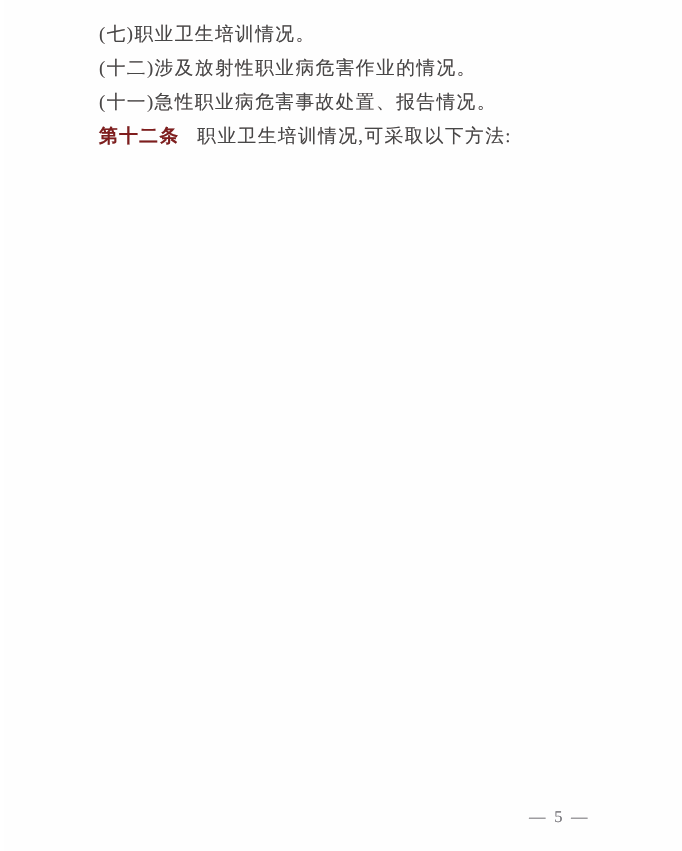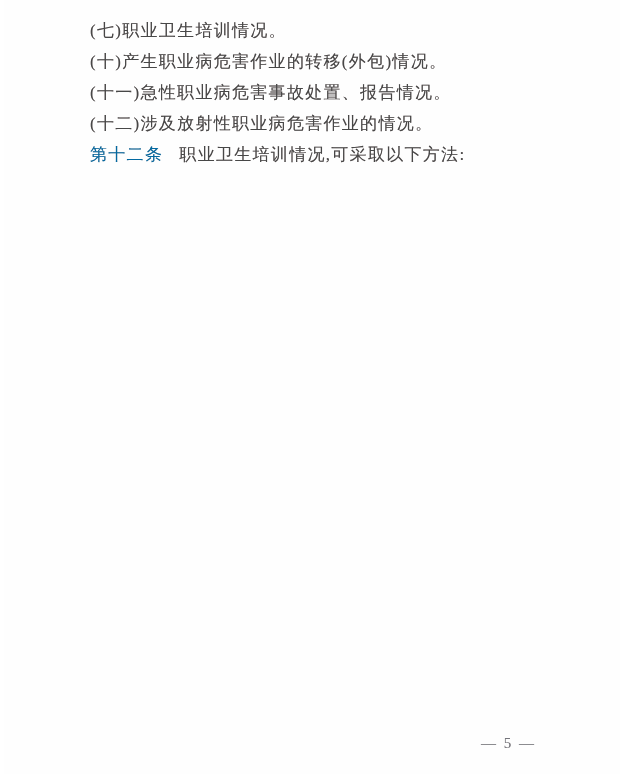--- a/index.html
+++ b/index.html
@@ -34,43 +34,42 @@
     text-align: justify;
     text-justify: inter-ideograph;
     text-shadow: 0 0 0.5px rgba(110, 80, 80, 0.45);
   }
   .content p {
     margin: 0;
     padding: 0;
     text-indent: 2em;
   }
   .article-number {
-    font-weight: normal;
-    color: #0369a1;
+    font-weight: bold;
+    color: #7f1d1d;
     margin-right: 0.95em;
   }
   .footer {
     position: absolute;
     top: 735px;
     right: 88px;
     color: #74747a;
     font-size: 15px;
     letter-spacing: 2px;
     text-shadow: 0 0 0.5px rgba(110, 100, 100, 0.4);
   }
 </style>
 </head>
 <body>
 
 <div class="page">
   <div class="content">
     <p>(七)职业卫生培训情况。</p>
-    <p>(十)产生职业病危害作业的转移(外包)情况。</p>
+    <p>(十二)涉及放射性职业病危害作业的情况。</p>
     <p>(十一)急性职业病危害事故处置、报告情况。</p>
-    <p>(十二)涉及放射性职业病危害作业的情况。</p>
     <p>
       <span class="article-number">第十二条</span><span>职业卫生培训情况,可采取以下方法:</span>
     </p>
   </div>
   <div class="footer">
     <span>— 5 —</span>
   </div>
 </div>
 
 </body></html>

